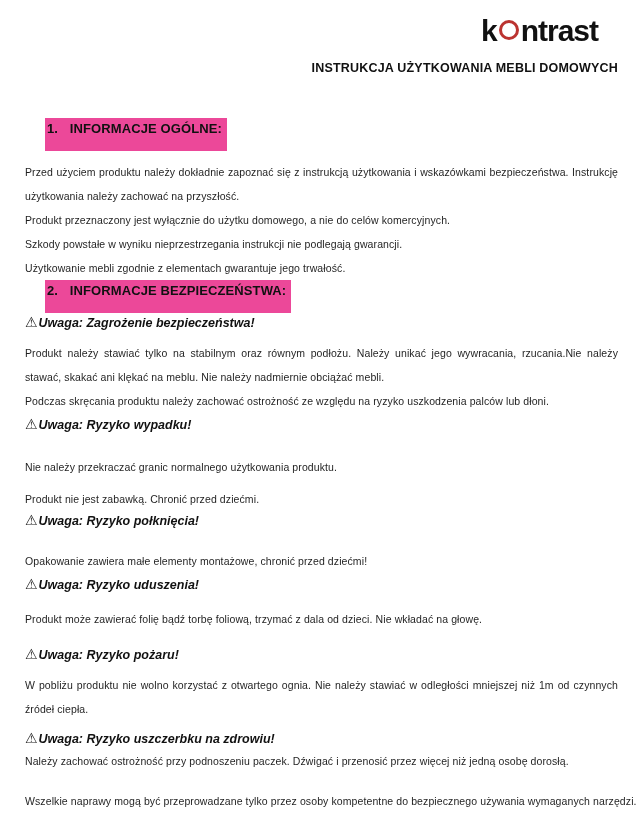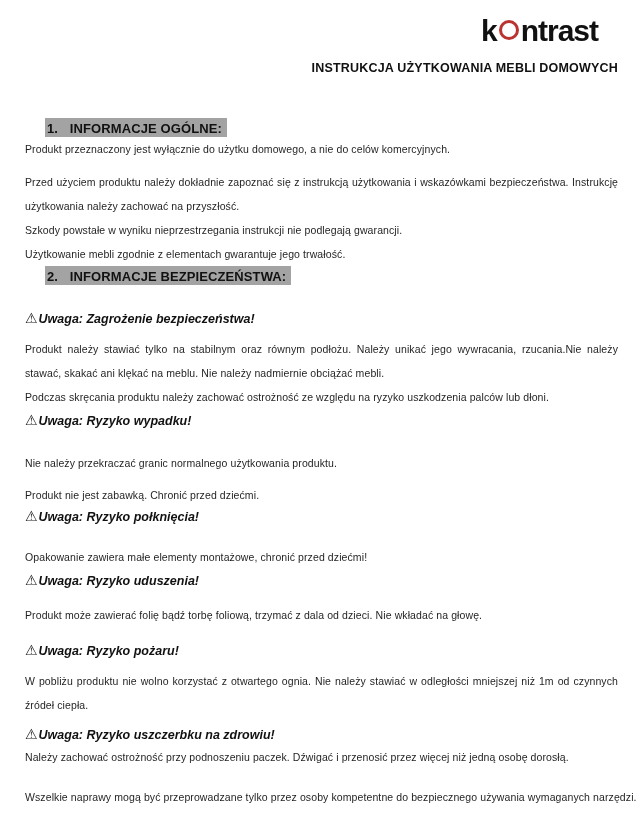--- a/index.html
+++ b/index.html
@@ -32,22 +32,22 @@
     margin:0 2px;
     position:relative;top:-1px;
   }
   
   .title-row{margin-top:12px;line-height:18px;height:18px;text-align:right;}
   .doc-title{font-size:12.5px;font-weight:bold;color:#111111;letter-spacing:.2px;}
   
   .h{line-height:17px;}
   .hbox{
     display:inline-block;
-    background:#a3a3a3;
-    padding:2px 5px 0 2px;
+    background:#ec4899;
+    padding:2px 5px 14px 2px;
     margin-left:20px;
     font-weight:bold;
     font-size:13px;
     color:#111111;
   }
   .hnum{display:inline-block;}
   .htxt{display:inline-block;margin-left:12px;letter-spacing:.1px;}
   
   .w{
     line-height:18px;height:18px;
@@ -82,30 +82,30 @@
   </div>
 
   <div class="title-row">
     <span class="doc-title">INSTRUKCJA UŻYTKOWANIA MEBLI DOMOWYCH</span>
   </div>
 
   <div class="h" style="margin-top:42px">
     <span class="hbox"><span class="hnum">1.</span><span class="htxt">INFORMACJE OGÓLNE:</span></span>
   </div>
 
+  <p class="p" style="margin-top:9px">Przed użyciem produktu należy dokładnie zapoznać się z instrukcją użytkowania i wskazówkami bezpieczeństwa. Instrukcję użytkowania należy zachować na przyszłość.</p>
   <p class="p nowrap">Produkt przeznaczony jest wyłącznie do użytku domowego, a nie do celów komercyjnych.</p>
-  <p class="p" style="margin-top:9px">Przed użyciem produktu należy dokładnie zapoznać się z instrukcją użytkowania i wskazówkami bezpieczeństwa. Instrukcję użytkowania należy zachować na przyszłość.</p>
   <p class="p nowrap">Szkody powstałe w wyniku nieprzestrzegania instrukcji  nie podlegają gwarancji.</p>
   <p class="p nowrap">Użytkowanie mebli zgodnie z elementach gwarantuje jego trwałość.</p>
 
   <div class="h">
     <span class="hbox"><span class="hnum">2.</span><span class="htxt">INFORMACJE BEZPIECZEŃSTWA:</span></span>
   </div>
 
-  <div class="w" style="margin-top:24px"><span class="wicon">⚠</span><span>Uwaga: Zagrożenie bezpieczeństwa!</span></div>
+  <div class="w" style="margin-top:0"><span class="wicon">⚠</span><span>Uwaga: Zagrożenie bezpieczeństwa!</span></div>
 
   <p class="p" style="margin-top:10px">Produkt należy stawiać tylko na stabilnym oraz równym podłożu. Należy unikać jego wywracania, rzucania.Nie należy stawać, skakać ani klękać na meblu. Nie należy nadmiernie obciążać mebli.</p>
   <p class="p nowrap">Podczas skręcania produktu należy zachować ostrożność ze względu na ryzyko uszkodzenia palców lub dłoni.</p>
 
   <div class="w" style="margin-top:2px"><span class="wicon">⚠</span><span>Uwaga: Ryzyko wypadku!</span></div>
 
   <p class="p nowrap" style="margin-top:22px">Nie należy przekraczać granic normalnego użytkowania produktu.</p>
   <p class="p nowrap" style="margin-top:8px">Produkt nie jest zabawką. Chronić przed dziećmi.</p>
 
   <div class="w"><span class="wicon">⚠</span><span>Uwaga: Ryzyko połknięcia!</span></div>

